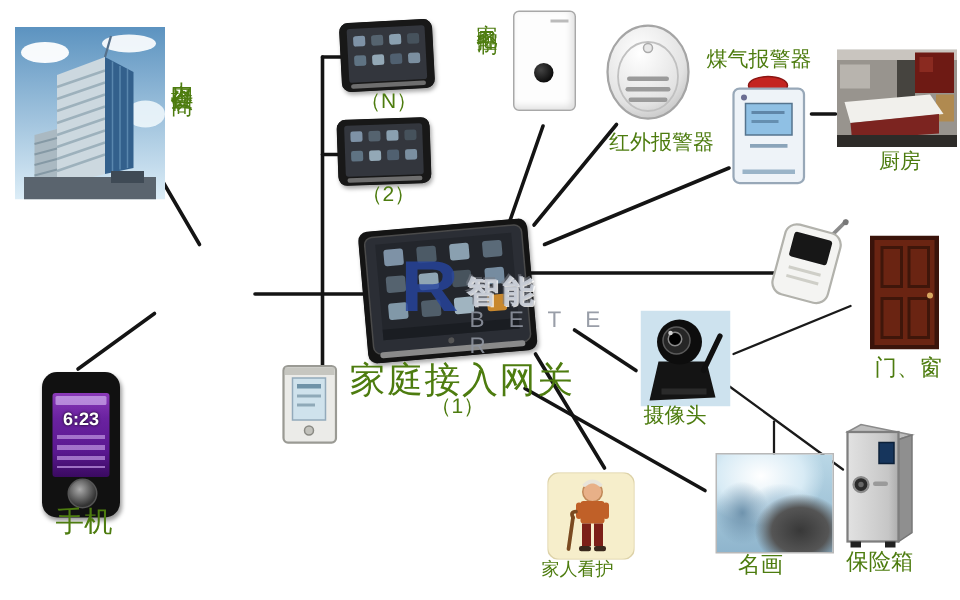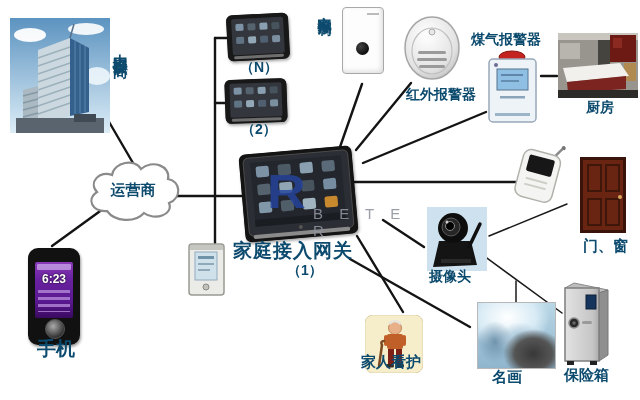--- a/index.html
+++ b/index.html
@@ -1,23 +1,23 @@
 <!DOCTYPE html>
 <html><head>
 <meta charset="utf-8">
 <style>
   html,body{margin:0;padding:0;background:#fff;}
   #canvas{position:relative;width:640px;height:400px;background:#fff;overflow:hidden;
           font-family:"Liberation Sans","DejaVu Sans",sans-serif;}
   svg.lines{position:absolute;left:0;top:0;z-index:1;}
   .dev{position:absolute;z-index:2;}
   .dev svg{display:block;width:100%;height:100%;}
-  .lbl{position:absolute;z-index:4;font-weight:bold;font-size:14px;color:#0c4a6e;white-space:nowrap;line-height:1.15;}
+  .lbl{position:absolute;z-index:4;font-weight:normal;font-size:14px;color:#4d7c0f;white-space:nowrap;line-height:1.15;}
   .lbl.vert{writing-mode:vertical-rl;letter-spacing:2px;}
-  .lbl.big{font-size:19px;letter-spacing:1px;}
+  .lbl.big{font-size:24px;letter-spacing:1px;}
   .cloud-wrap{position:absolute;z-index:2;}
   .cloud-wrap .lbl{position:absolute;left:0;right:0;top:26px;text-align:center;font-size:15px;}
   .tablet{background:#161616;border-radius:6px;box-shadow:1px 2px 3px rgba(0,0,0,.35);}
   .phone{background:#111;border-radius:10px;box-shadow:1px 2px 3px rgba(0,0,0,.4);}
   .phone .screen{position:absolute;left:7px;top:14px;width:38px;height:56px;border-radius:2px;
       background:linear-gradient(#8a3ab8 0%,#6a22a0 30%,#5a1890 70%,#3a0a60 100%);overflow:hidden;}
   .phone .scr-top{position:absolute;left:2px;top:2px;width:34px;height:6px;background:rgba(230,210,255,.55);border-radius:1px;}
   .phone .time{position:absolute;left:0;right:0;top:10px;text-align:center;color:#fff;font-weight:bold;font-size:12px;text-shadow:0 0 2px #000;}
   .phone .scr-rows{position:absolute;left:3px;top:28px;width:32px;height:22px;
       background:repeating-linear-gradient(#b488d8 0 3px,transparent 3px 7px);opacity:.8;}
@@ -87,26 +87,20 @@
       <polygon points="60,20 79,30 79,94 60,98" fill="#33608c"></polygon>
       <path d="M65,23 L65,96 M70,26 L70,95 M75,28 L75,94" stroke="#5a87ae" stroke-width="1"></path>
       <polygon points="13,72 28,68 28,106 13,108" fill="#aab9c2"></polygon>
       <path d="M13,78 L28,74 M13,85 L28,81 M13,92 L28,88 M13,99 L28,95" stroke#="" stroke="#8599a5" stroke-width="1.3"></path>
       <rect x="6" y="100" width="88" height="15" fill="#5a646e"></rect>
       <rect x="64" y="96" width="22" height="8" fill="#3f4a55"></rect>
     </svg>
   </div>
   <div class="lbl vert" style="left:112px;top:42px;font-size:15px">内容提供商</div>
 
-  <div class="cloud-wrap" style="left:82px;top:155px;width:102px;height:72px">
-    <svg viewBox="0 0 102 72">
-      <path d="M25,56 C10,57 4,44 15,37 C6,27 18,15 30,20 C32,7 53,3 59,14 C70,4 89,11 86,24 C99,26 100,43 87,48 C92,60 72,66 62,58 C53,68 33,67 25,56 Z" fill="#ffffff" stroke="#8a8a8a" stroke-width="2.2"></path>
-    </svg>
-    <div class="lbl">运营商</div>
-  </div>
 
   <div class="dev tablet" style="left:227px;top:14px;width:62px;height:46px;transform:rotate(-3deg)">
     <svg viewBox="0 0 62 46">
       <rect width="62" height="46" rx="6" fill="#181818"></rect>
       <rect x="5" y="4" width="52" height="36" rx="2" fill="#33363d"></rect>
       <g>
         <rect x="9" y="9" width="8" height="7" rx="1.5" fill="#7e92a6"></rect>
           <rect x="21" y="9" width="8" height="7" rx="1.5" fill="#55636f"></rect>
         <rect x="33" y="9" width="8" height="7" rx="1.5" fill="#8aa0b0"></rect>
           <rect x="45" y="9" width="8" height="7" rx="1.5" fill="#46525c"></rect>
@@ -215,20 +209,21 @@
           <rect x="82" y="49" width="13" height="11" rx="2" fill="#c8882e"></rect>
       </g>
       <rect x="11" y="66" width="91" height="7" fill="#1a1d22"></rect>
       <rect x="8" y="81" width="97" height="4" rx="2" fill="#8a8a8a"></rect>
       <circle cx="56" cy="77" r="2" fill="#555"></circle>
     </svg>
   </div>
 
   <div class="wm">
     <span class="logo">R</span>
+    <span class="cn">智能</span>
     <span class="en">B E T E R</span>
   </div>
 
   <div class="lbl big" style="left:233px;top:240px">家庭接入网关</div>
   <div class="lbl" style="left:287px;top:262px">（1）</div>
 
   <div class="dev" style="left:516px;top:140px;width:46px;height:62px;transform:rotate(15deg)">
     <svg viewBox="0 0 46 62">
       <line x1="34" y1="14" x2="41" y2="2" stroke="#8a8a8a" stroke-width="2.5" stroke-linecap="round"></line>
       <circle cx="41" cy="2.5" r="2" fill="#777"></circle>
@@ -297,21 +292,21 @@
       <rect x="19" y="20" width="4" height="11" rx="2" fill="#c06028"></rect>
       <rect x="37" y="20" width="4" height="11" rx="2" fill="#c06028"></rect>
       <rect x="23" y="34" width="6" height="15" fill="#7c2018"></rect>
       <rect x="31" y="34" width="6" height="15" fill="#7c2018"></rect>
       <rect x="21" y="49" width="8" height="3.5" rx="1.5" fill="#3a281c"></rect>
       <rect x="31" y="49" width="8" height="3.5" rx="1.5" fill="#3a281c"></rect>
       <line x1="17" y1="30" x2="14" y2="51" stroke="#7a4a20" stroke-width="2.5" stroke-linecap="round"></line>
       <path d="M17,30 Q15,26 19,26" fill="none" stroke="#7a4a20" stroke-width="2.5" stroke-linecap="round"></path>
     </svg>
   </div>
-  <div class="lbl" style="left:361px;top:353px;font-size:15px">家人看护</div>
+  <div class="lbl" style="left:361px;top:373px;font-size:12px">家人看护</div>
 
   <div class="dev painting" style="left:477px;top:302px;width:77px;height:65px"></div>
   <div class="lbl" style="left:492px;top:368px;font-size:15px">名画</div>
 
   <div class="dev" style="left:562px;top:281px;width:48px;height:86px">
     <svg viewBox="0 0 48 86">
       <defs>
           <linearGradient id="sf" x1="0" y1="0" x2="1" y2="0">
         <stop offset="0" stop-color="#e2e2e2"></stop>
             <stop offset=".8" stop-color="#c6c6c6"></stop>

